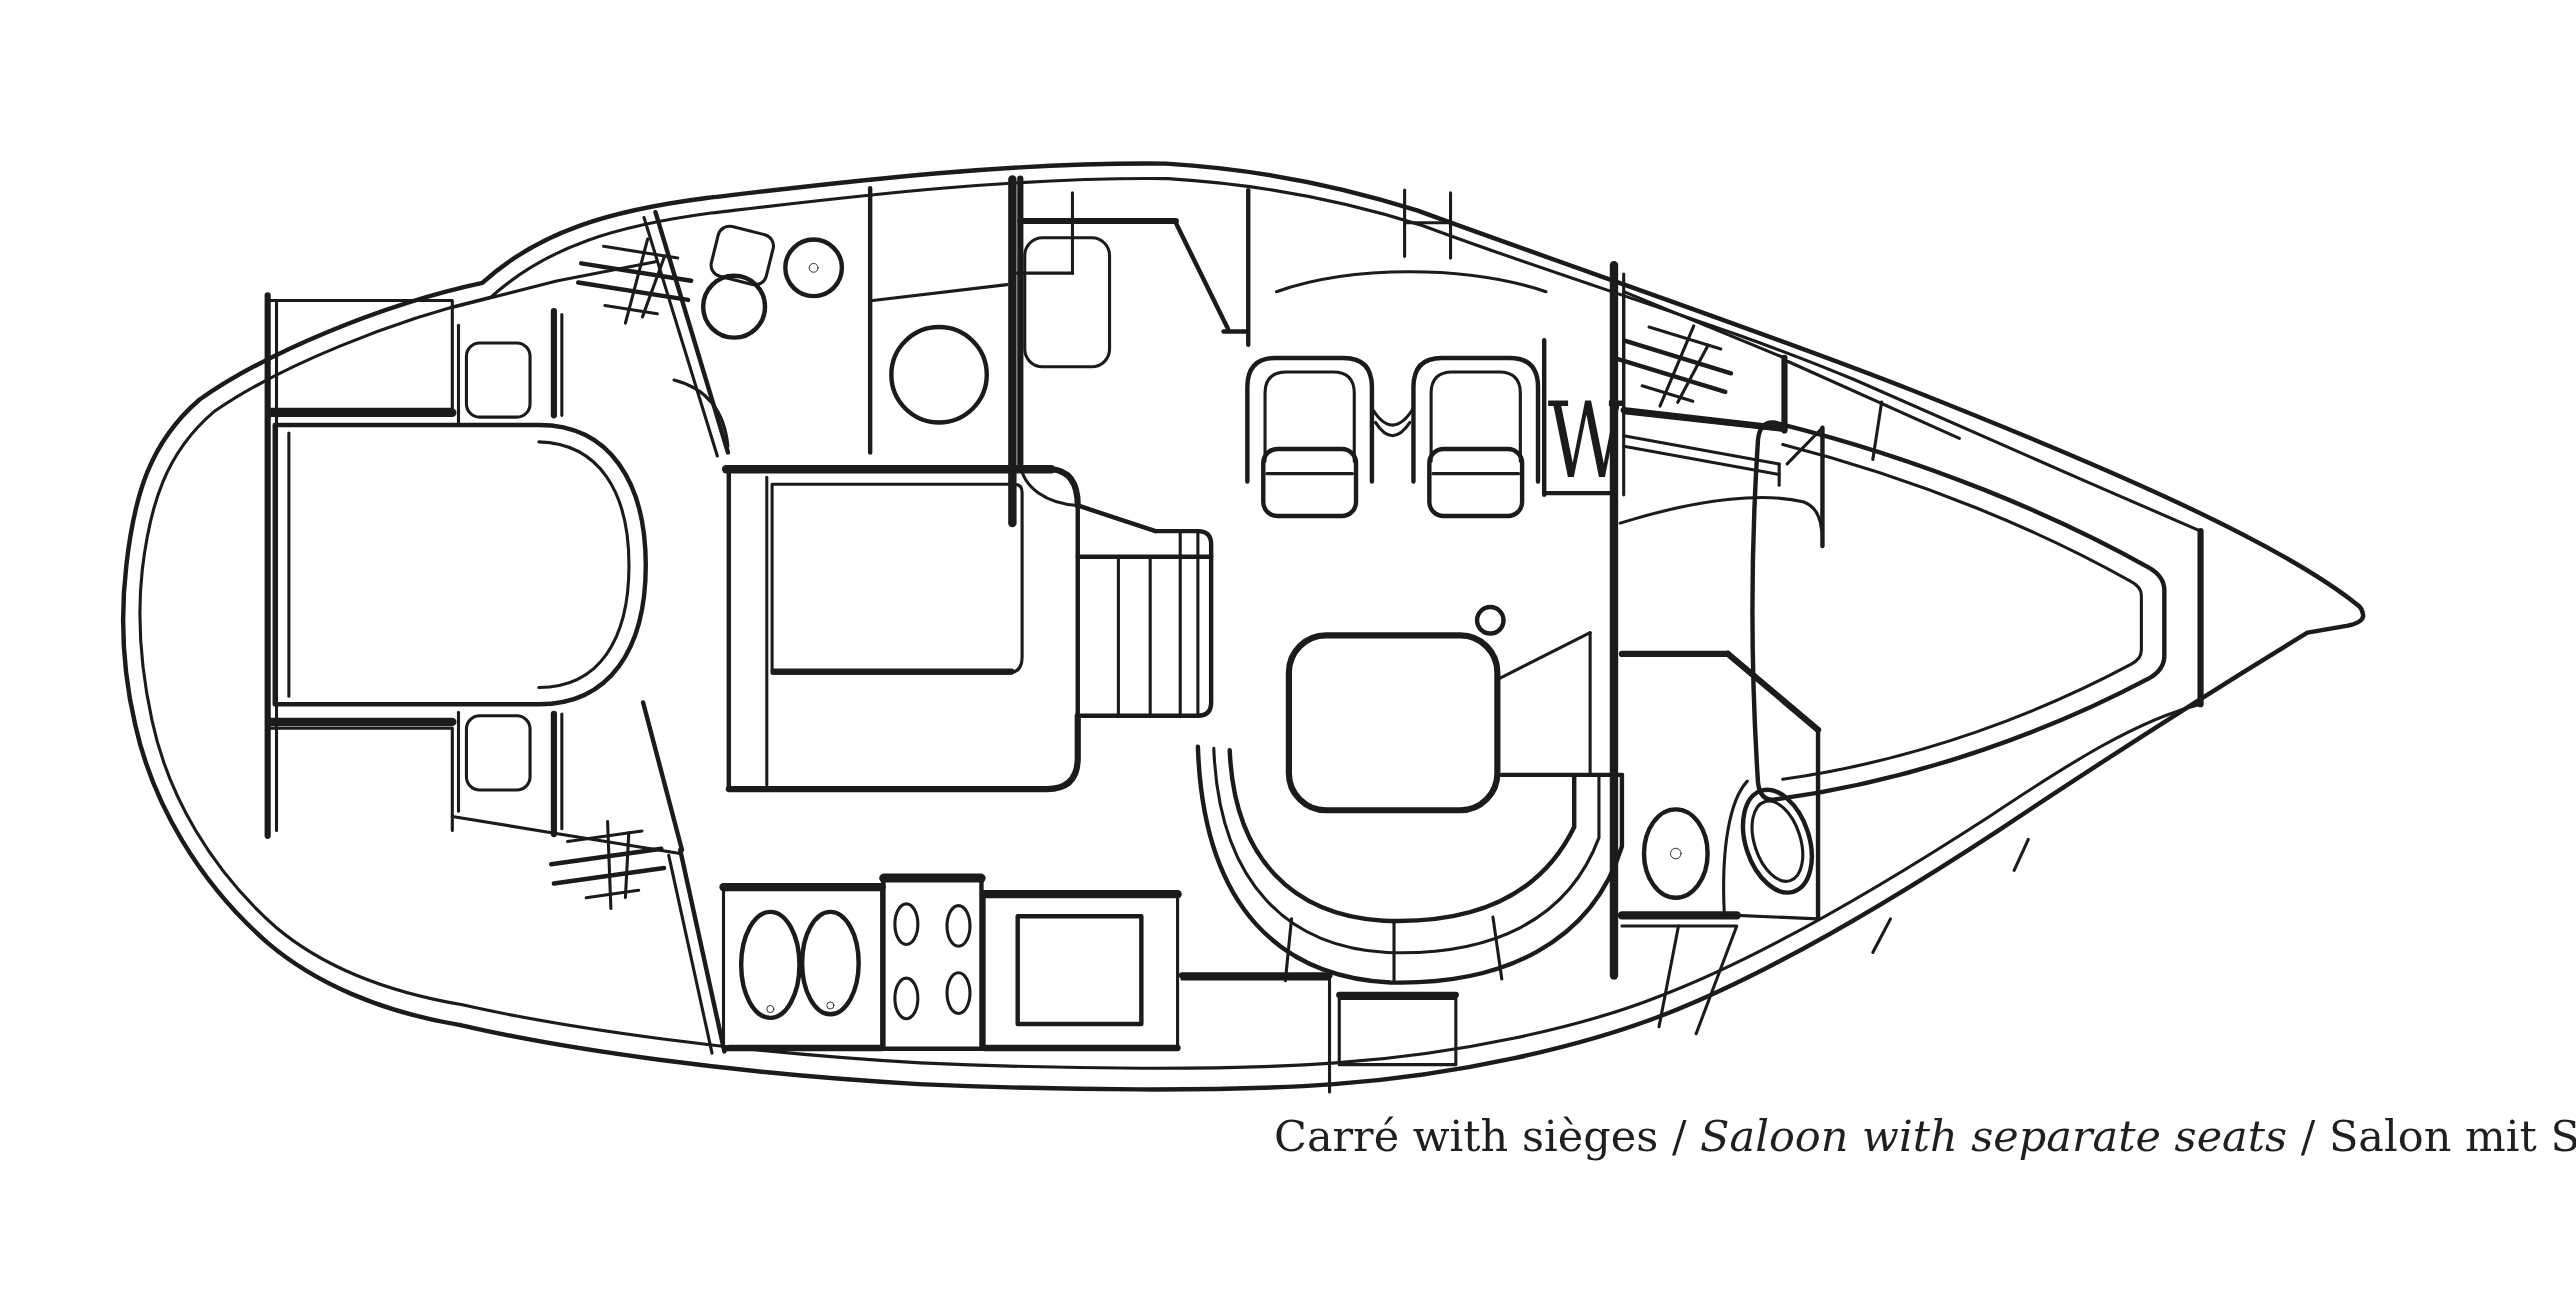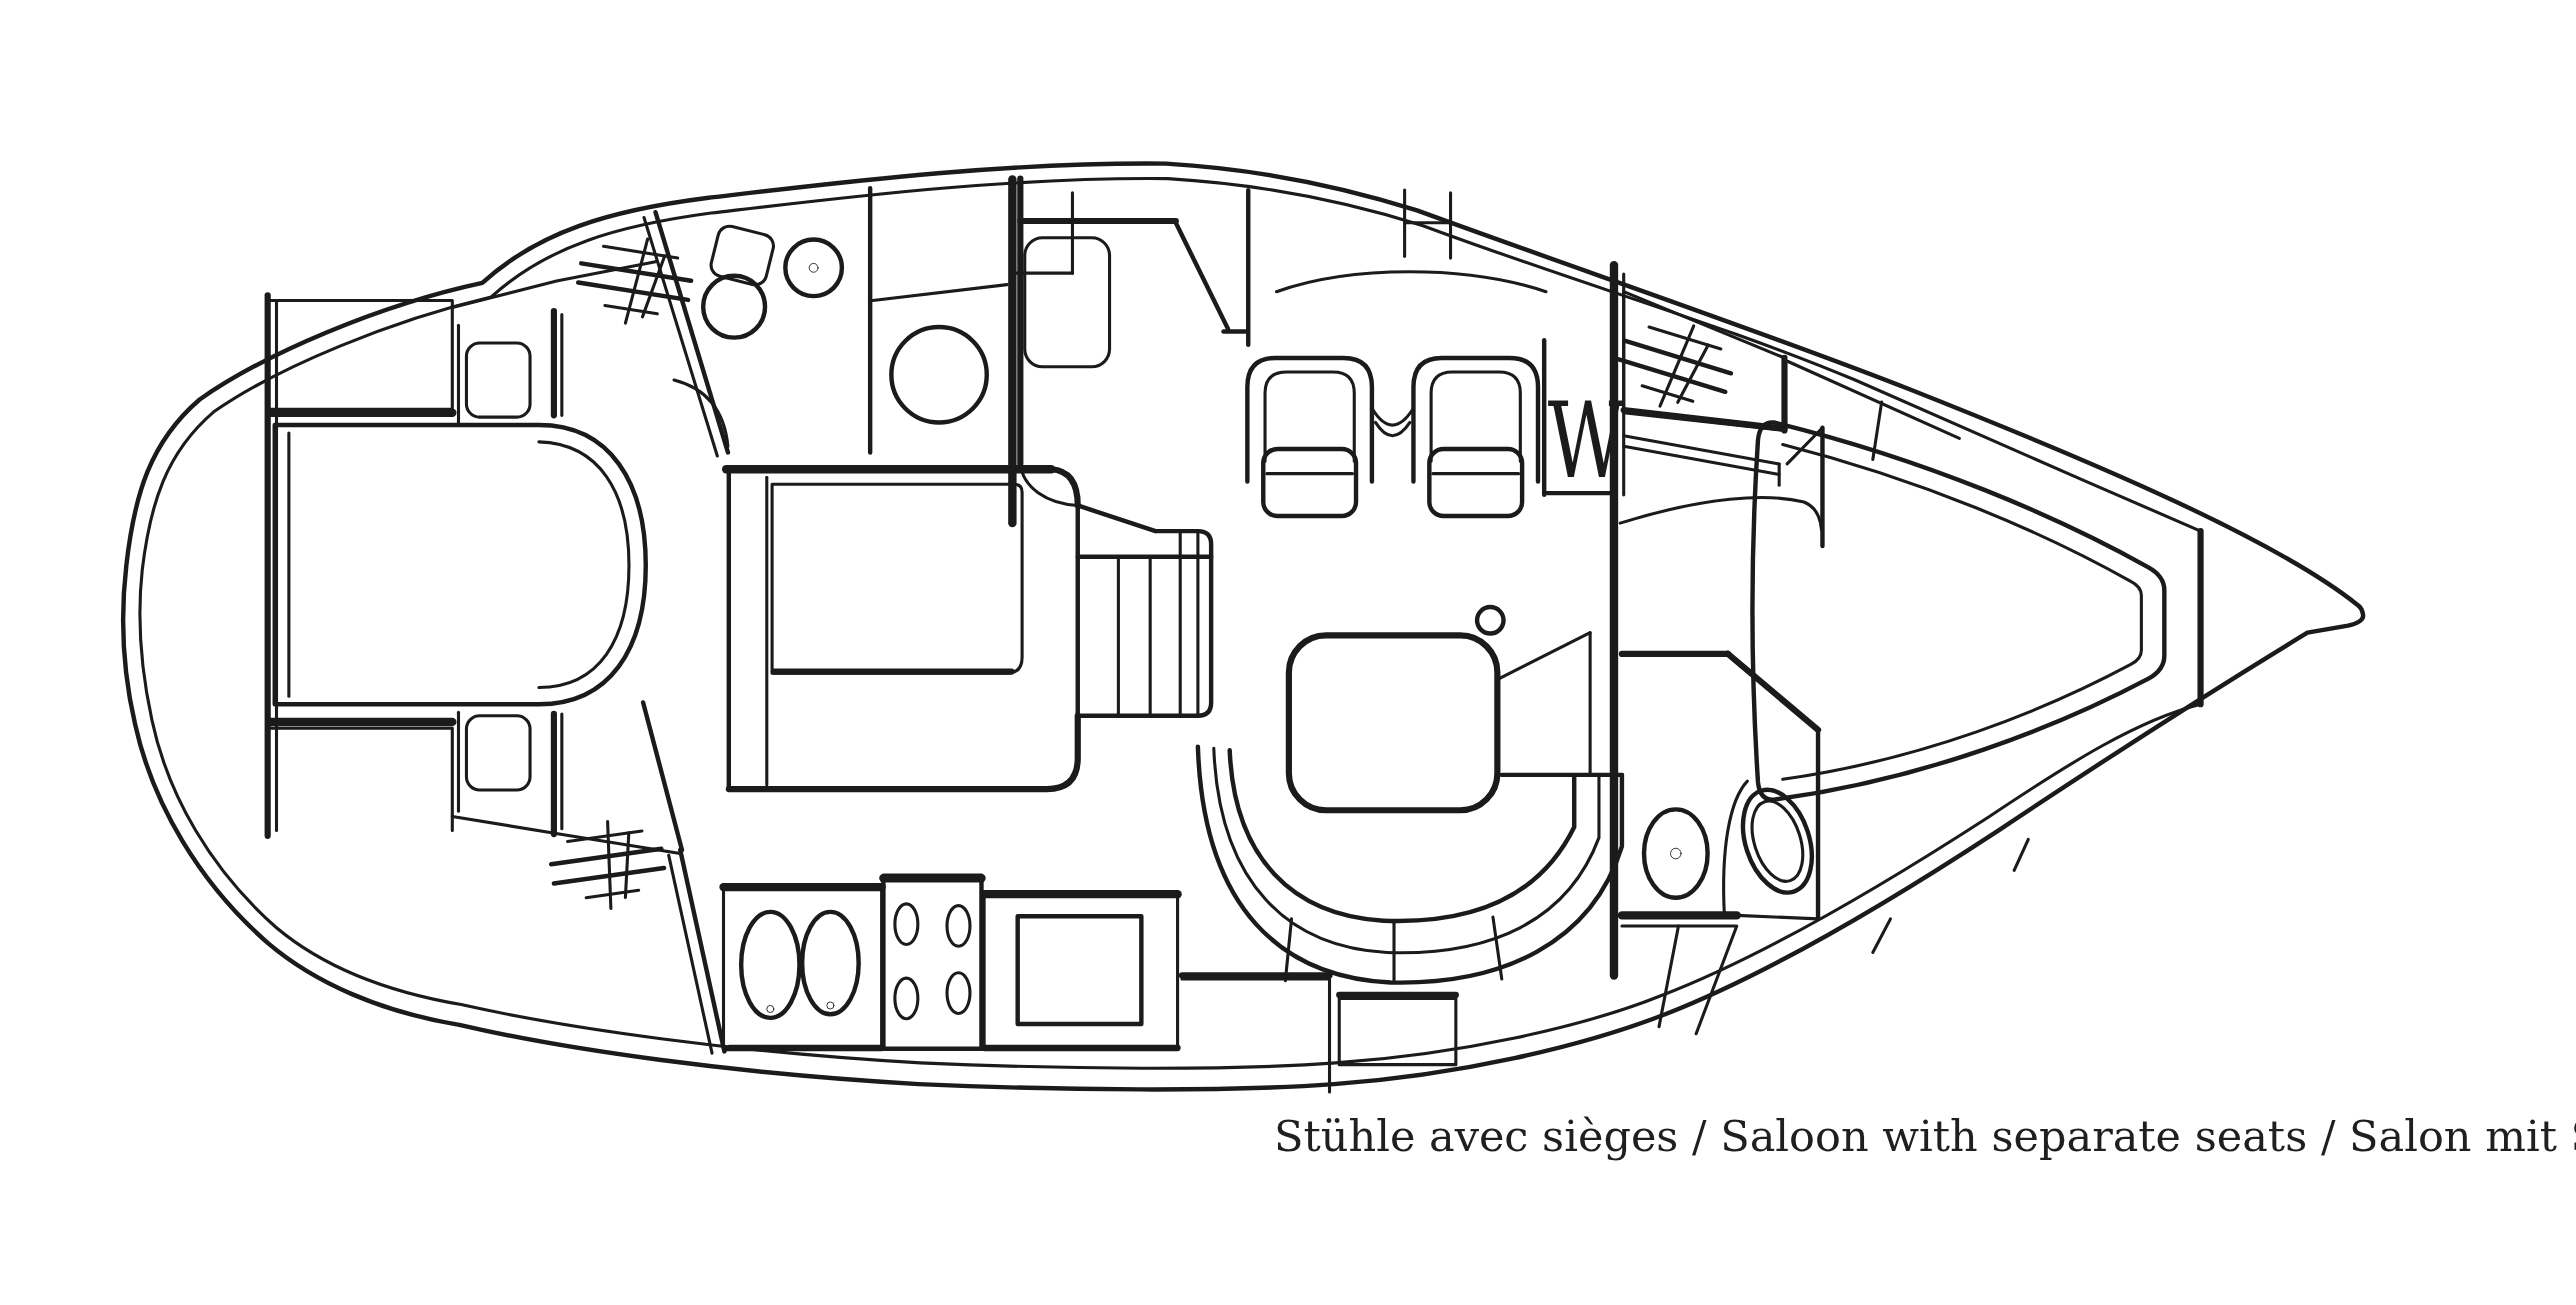--- a/index.html
+++ b/index.html
@@ -10,21 +10,21 @@
      fill:none;stroke:#1b1b1b;stroke-linecap:round;stroke-linejoin:round;}
   .w2{stroke-width:3.5px;}
   .w3{stroke-width:5px;}
   .w4{stroke-width:7px;}
   .w5{stroke-width:9.5px;}
   .fill{fill:#1b1b1b;stroke:none;}
   .wtext{fill:#1b1b1b;stroke:none;font-family:"DejaVu Serif","Liberation Serif",serif;
          font-size:118px;font-weight:400;}
   .caption{position:absolute;left:1274px;top:1111px;white-space:nowrap;
            font-size:43px;color:#1f1f1f;letter-spacing:0px;}
-  .caption .it{}
+  .caption .it{font-style:italic;}
 </style>
 </head>
 <body>
 
 <div class="stage">
 
   <svg class="plan-svg" width="2576" height="1306" viewBox="0 0 2916 1478">
 
     <defs>
       <g id="hatch">
@@ -290,17 +290,17 @@
         Q 2424 664 2424 674 V 736 Q 2424 746 2412 752
         C 2315 804 2175 860 2018 882"></path>
 
       <line class="w2" x1="2120" y1="1078" x2="2140" y2="1040"></line>
       <line class="w2" x1="2280" y1="985" x2="2296" y2="950"></line>
     </g>
 
   </svg>
 
   <div class="caption">
-    <span>Stühle avec sièges</span><span> / </span><span class="it">Saloon with separate seats</span><span> / </span><span>Salon mit Stühle</span>
+    <span>Carré with sièges</span><span> / </span><span class="it">Saloon with separate seats</span><span> / </span><span>Salon mit Stühle</span>
   </div>
 
 </div>
 
 
 </body></html>

